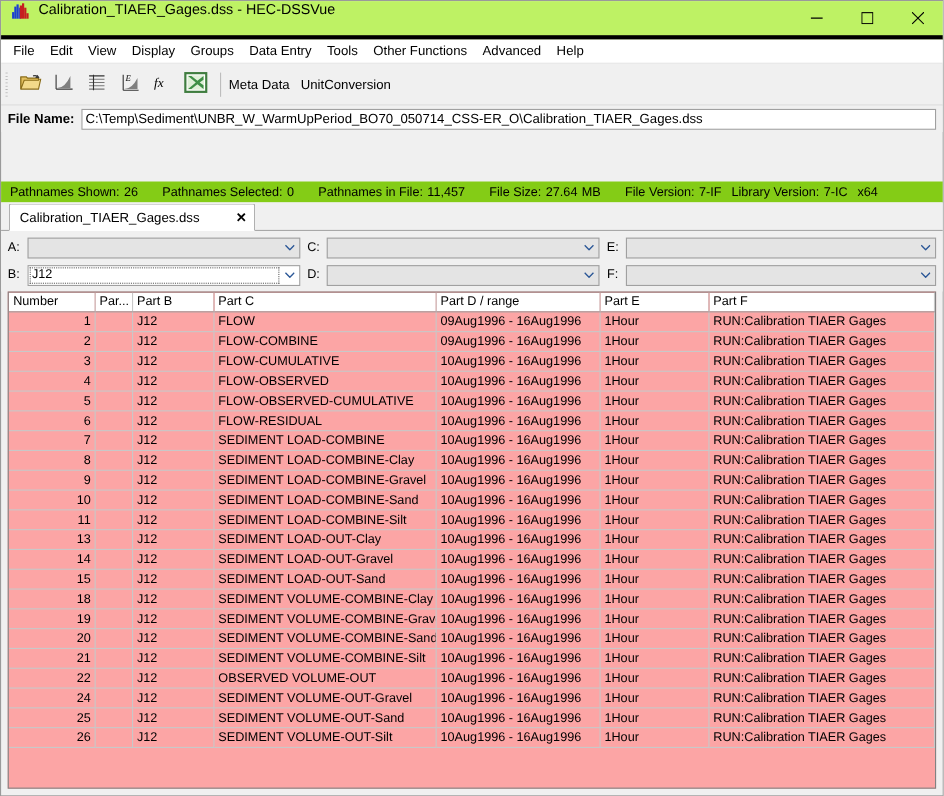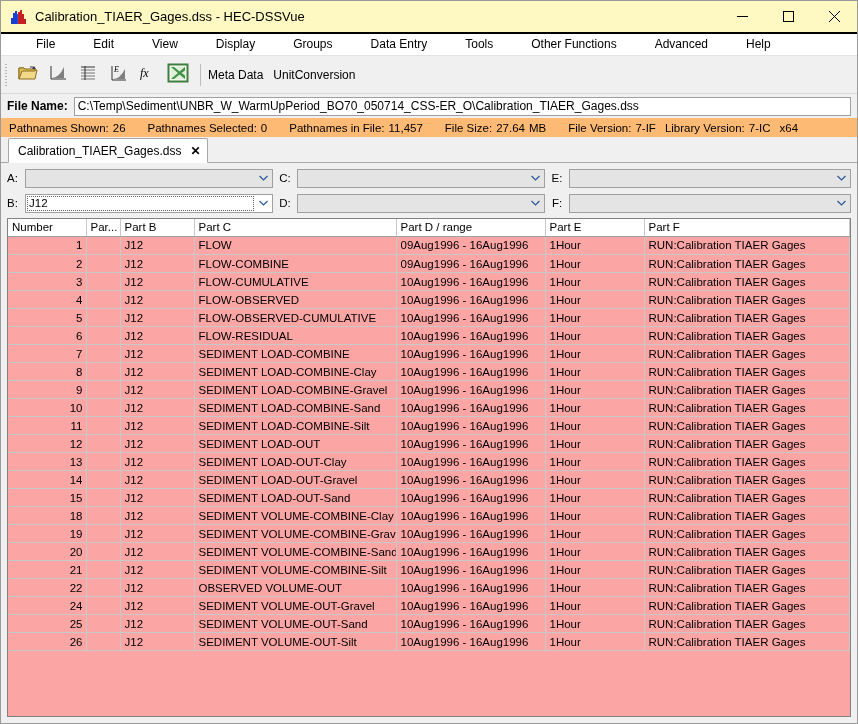--- a/index.html
+++ b/index.html
@@ -23,25 +23,24 @@
     background: #f0f0f0;
     border: 1px solid #9a9a9a;
     box-sizing: border-box;
     display: flex;
     flex-direction: column;
   }
 
   
   .titlebar {
     height: 31px;
-    background: #fef9c3;
-    display: flex;
-    align-items: center;
-    flex: 0 0 auto;
-    border-bottom: 2px solid #000000;
+    background: #bef264;
+    display: flex;
+    flex: 0 0 auto;
+    border-bottom: 4px solid #000000;
   }
   .title-icon {
     width: 18px;
     height: 18px;
     margin-left: 8px;
     margin-right: 8px;
     flex: 0 0 auto;
   }
   .title-text {
     font-size: 13px;
@@ -71,21 +70,20 @@
     padding-left: 4px;
     flex: 0 0 auto;
     border-bottom: 1px solid #e3e3e3;
   }
   .menu-item {
     font-size: 12px;
     padding: 2px 7px 3px 7px;
     color: #000;
     white-space: nowrap;
     line-height: 14px;
-    margin-left: 24px;
   }
 
   
   .toolbar {
     height: 37px;
     background: #f0f0f0;
     display: flex;
     align-items: center;
     flex: 0 0 auto;
     border-bottom: 1px solid #d8d8d8;
@@ -156,22 +154,23 @@
   }
 
   
   .statusrow {
     height: 19px;
     display: flex;
     align-items: center;
     padding: 0 8px;
     flex: 0 0 auto;
     font-size: 11.5px;
-    background: #fdba74;
+    background: #84cc16;
     white-space: nowrap;
+    margin-top: 45px;
   }
   .stat { margin-right: 22px; }
   .stat .sv { margin-left: 4px; }
   .stat.tight { margin-right: 9px; }
 
   
   .tabstrip {
     height: 26px;
     display: flex;
     align-items: flex-end;
@@ -186,20 +185,21 @@
     display: flex;
     align-items: center;
     background: #ffffff;
     border: 1px solid #a8a8a8;
     border-bottom: 1px solid #ffffff;
     padding: 0 7px 0 9px;
     box-sizing: border-box;
     border-radius: 2px 2px 0 0;
     position: relative;
     top: 1px;
+    gap: 24px;
   }
   .tab-label {
     font-size: 12px;
     color: #000;
     white-space: nowrap;
   }
   .tab-close {
     margin-left: 9px;
     font-size: 12px;
     font-weight: bold;
@@ -685,29 +685,20 @@
             <tr>
               <td class="num">11</td>
               <td></td>
               <td>J12</td>
               <td>SEDIMENT LOAD-COMBINE-Silt</td>
               <td>10Aug1996 - 16Aug1996</td>
               <td>1Hour</td>
               <td>RUN:Calibration TIAER Gages</td>
             </tr>
             <tr>
-              <td class="num">12</td>
-              <td></td>
-              <td>J12</td>
-              <td>SEDIMENT LOAD-OUT</td>
-              <td>10Aug1996 - 16Aug1996</td>
-              <td>1Hour</td>
-              <td>RUN:Calibration TIAER Gages</td>
-            </tr>
-            <tr>
               <td class="num">13</td>
               <td></td>
               <td>J12</td>
               <td>SEDIMENT LOAD-OUT-Clay</td>
               <td>10Aug1996 - 16Aug1996</td>
               <td>1Hour</td>
               <td>RUN:Calibration TIAER Gages</td>
             </tr>
             <tr>
               <td class="num">14</td>

